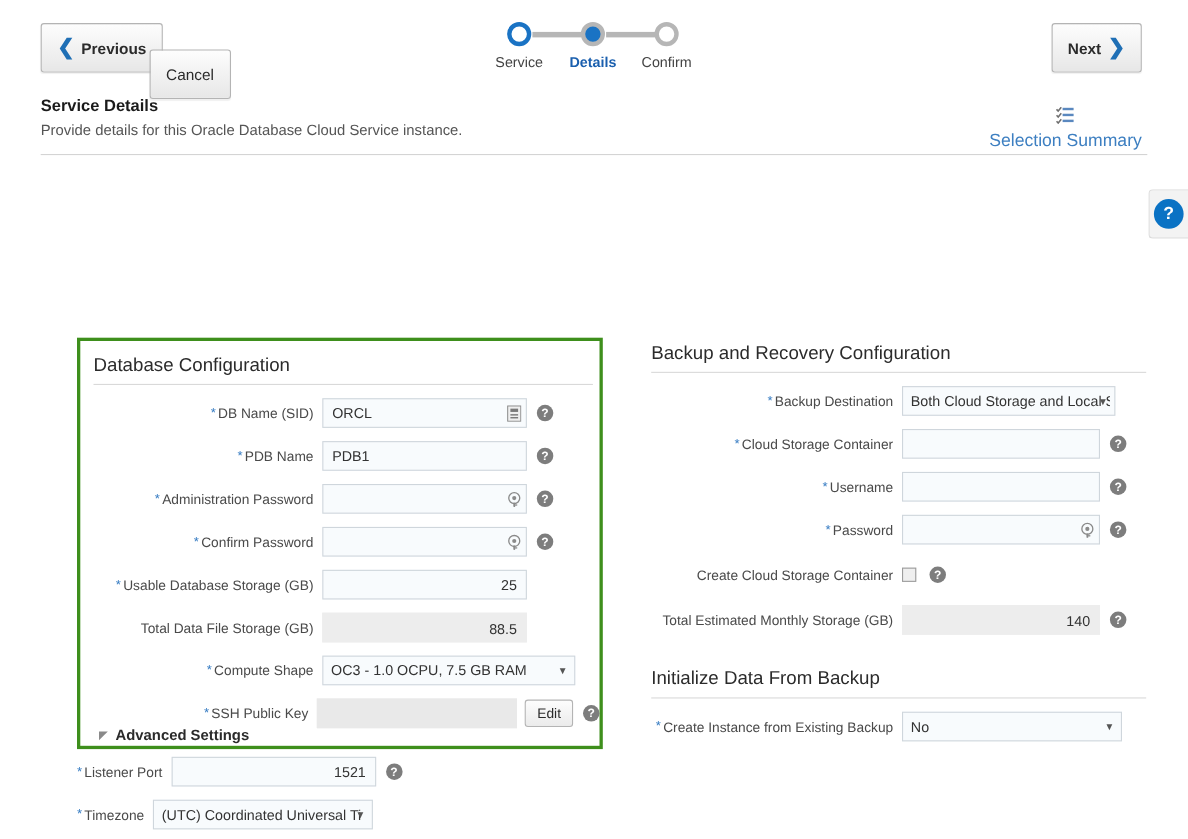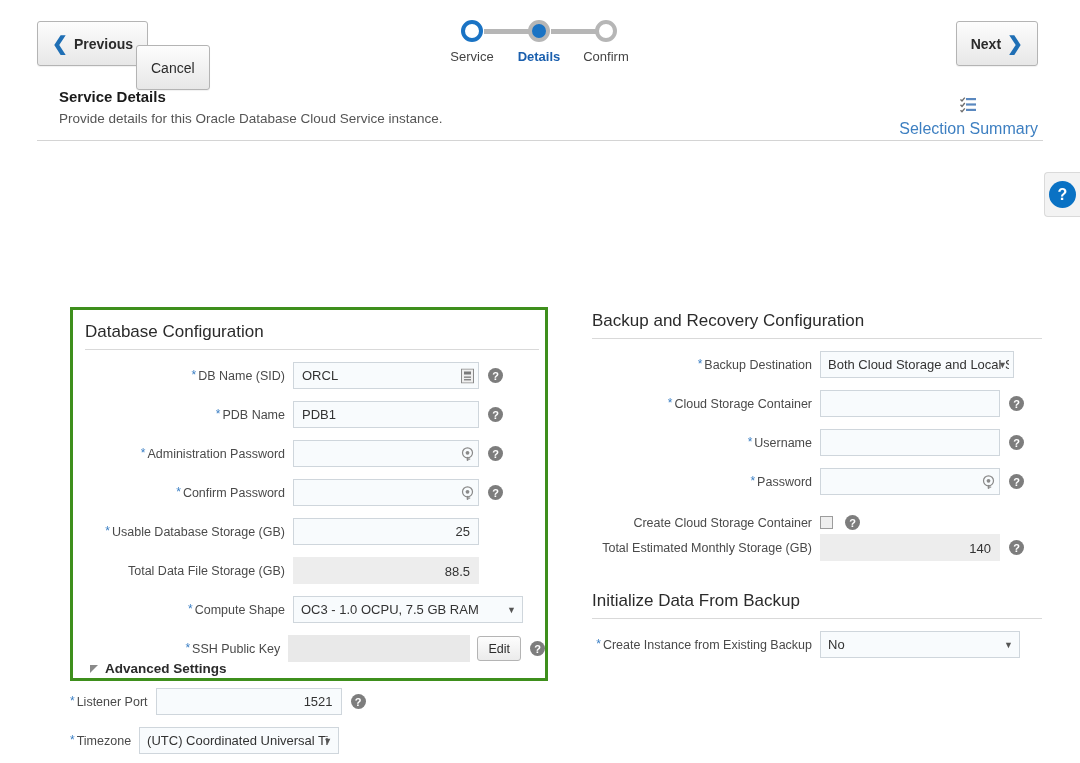--- a/index.html
+++ b/index.html
@@ -52,21 +52,21 @@
   }
   .step.done .dot { border-color:#1a73c4; background:#ffffff; }
   .step.current .dot { border-color:#b6b6b6; background:#1a73c4; }
   .step .lbl { margin-top:7px; font-size:13px; color:#444; white-space:nowrap; }
   .step.current .lbl { color:#1a5fae; font-weight:bold; }
   .bar { position:absolute; top:9px; height:5px; background:#b6b6b6; z-index:1; }
   .bar1 { left:45px; width:45px; }
   .bar2 { left:112px; width:45px; }
 
   
-  .head-zone { position:relative; padding:0 59px; }
+  .head-zone { position:relative; padding:0 37px; }
   .page-title { font-size:15px; font-weight:bold; color:#1a1a1a; margin:0; }
   .page-sub { font-size:13.5px; color:#555; margin-top:6px; }
   .sel-summary {
     position:absolute; right:42px; top:9px;
     display:flex; align-items:center; gap:7px;
     color:#3d7fc1; font-size:16px; cursor:pointer;flex-direction:column;
   }
   .chk-icon { display:block; }
   .hr-main { margin:14px 37px 0 37px; border-top:1px solid #d4d4d4; }
 
@@ -431,21 +431,21 @@
             <circle cx="7.5" cy="6.3" r="5" fill="none" stroke="#8a8a8a" stroke-width="1.2"></circle>
             <circle cx="7.5" cy="6.3" r="1.9" fill="#8a8a8a"></circle>
             <rect x="6.8" y="10.4" width="1.5" height="4" fill="#8a8a8a"></rect>
             <rect x="6.8" y="12" width="3.4" height="1.2" fill="#8a8a8a"></rect>
           </svg>
         </span>
       </div>
       <span class="helpi">?</span>
     </div>
 
-    <div class="row" style="margin-bottom:4px">
+    <div class="row" style="margin-bottom:20px">
       <div class="lab">
         <span>Create Cloud Storage Container</span>
       </div>
       <span class="chkbox"></span>
       <span class="helpi gap-lg">?</span>
     </div>
 
     <div class="row" style="margin-bottom:26px">
       <div class="lab">
         <span>Total Estimated Monthly Storage (GB)</span>

